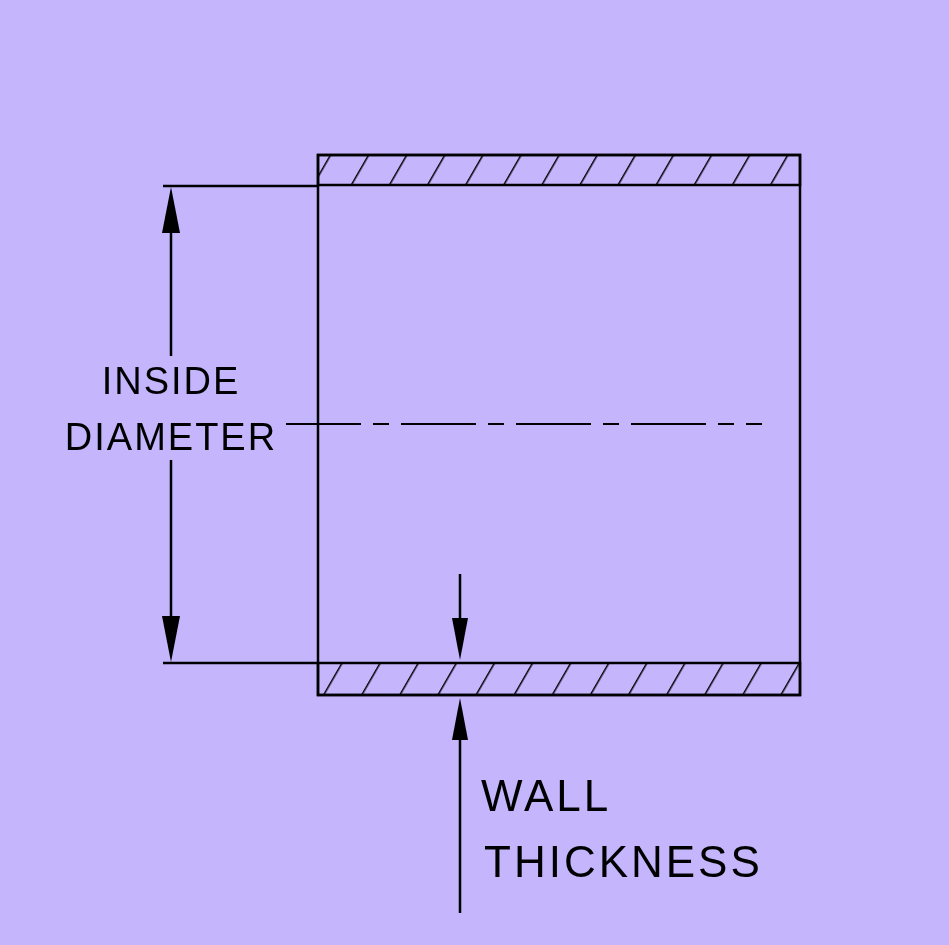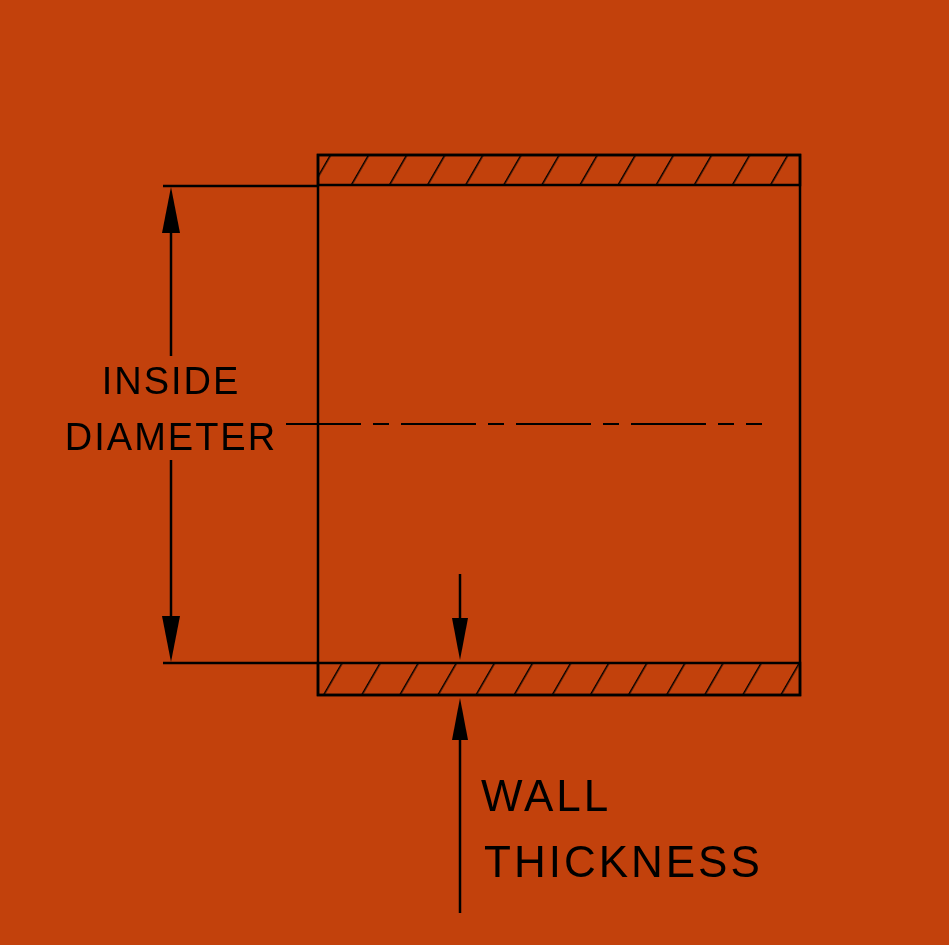--- a/index.html
+++ b/index.html
@@ -4,21 +4,21 @@
   <style>
     html, body {
       margin: 0;
       padding: 0;
       background: #ffffff;
     }
     .canvas {
       position: relative;
       width: 949px;
       height: 945px;
-      background: #c2410c;
+      background: #c4b5fd;
       overflow: hidden;
       font-family: "Liberation Sans", sans-serif;
       text-align: right;
     }
     svg {
       display: block;
     }
     svg text {
       fill: #000000;
       font-family: "Liberation Sans", sans-serif;

